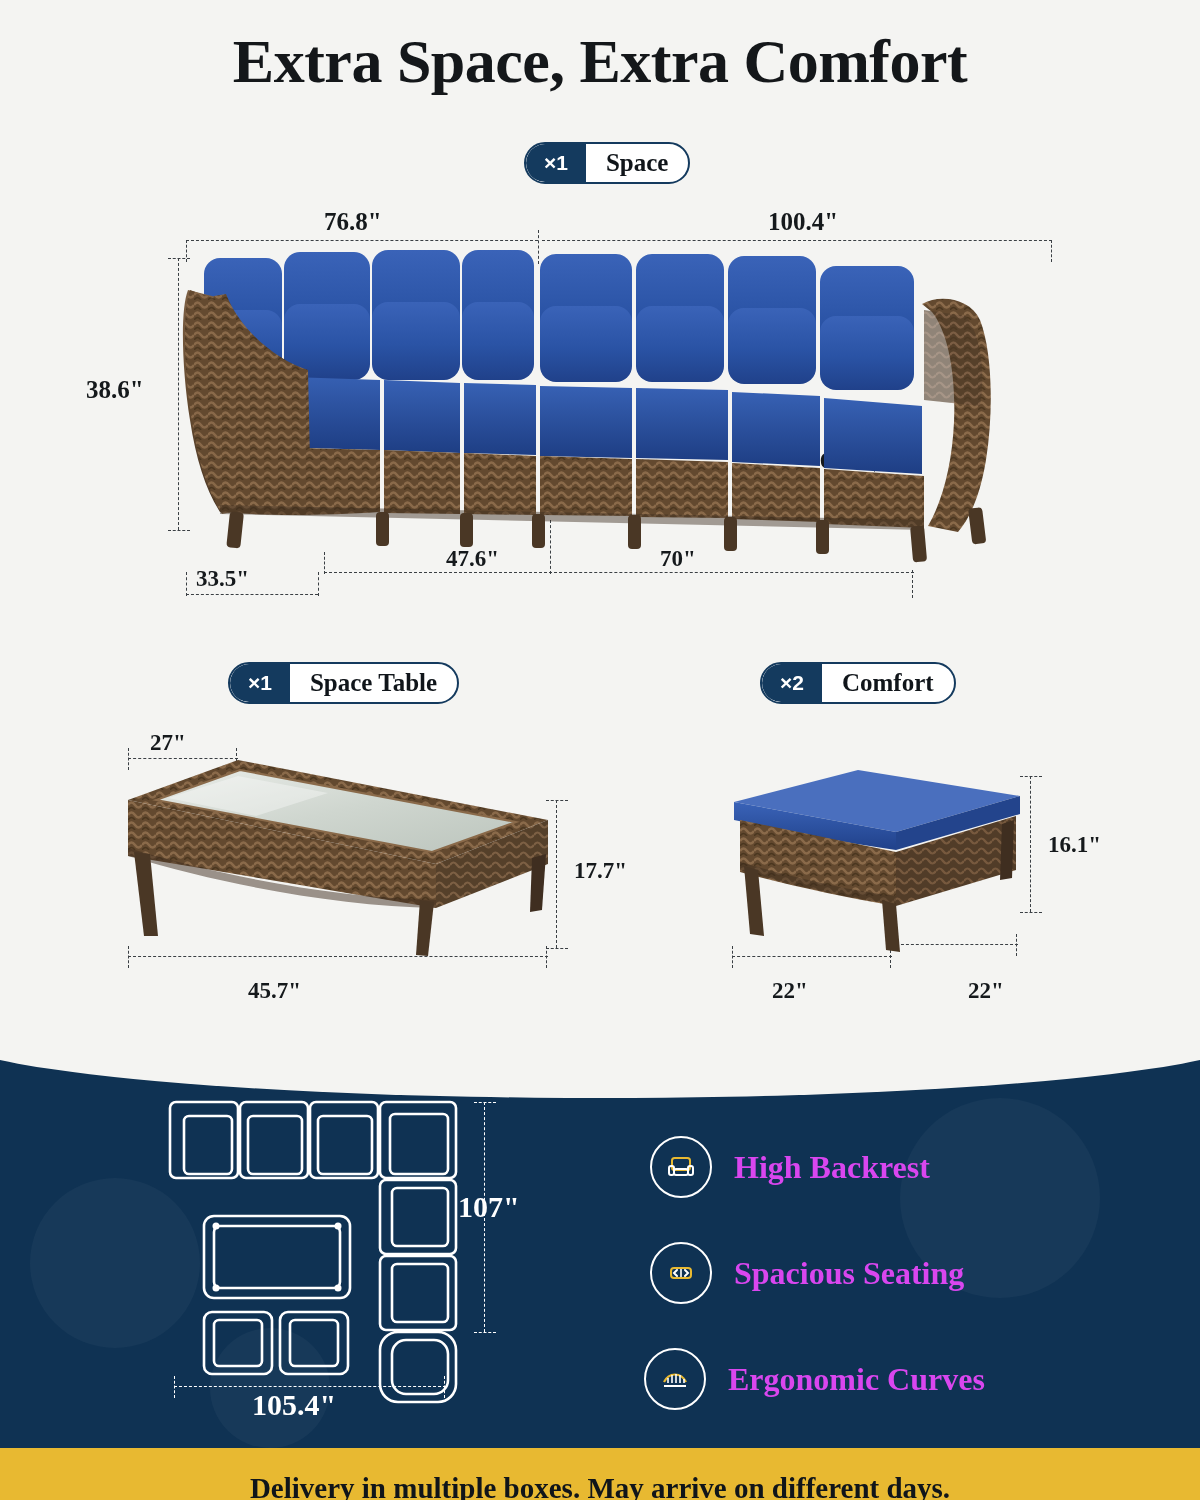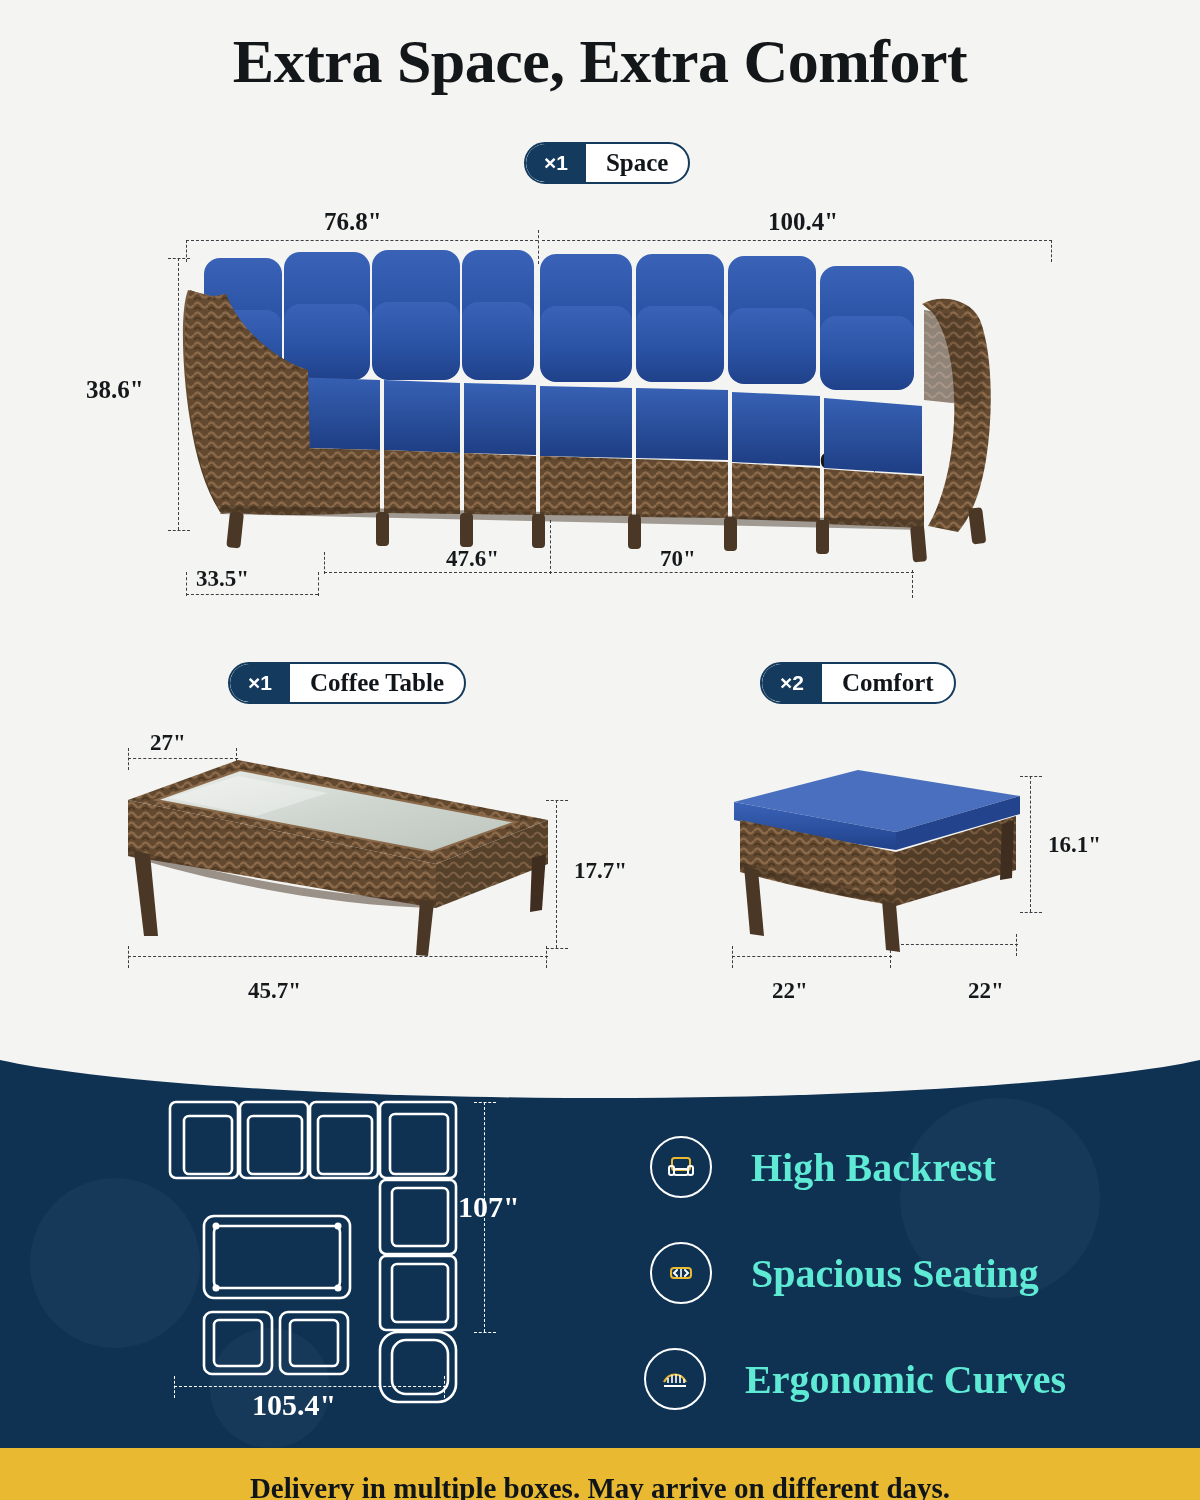--- a/index.html
+++ b/index.html
@@ -93,24 +93,23 @@
   }
   .feature .circ {
     width:58px; height:58px; border-radius:50%;
     border:2px solid #ffffff;
     display:flex; align-items:center; justify-content:center;
     flex:0 0 58px;
   }
   .feature .ftext {
     font-family:"Liberation Serif", serif;
     font-weight:bold;
-    font-size:40px;
-    color:#5eead4;
+    font-size:32px;
+    color:#d946ef;
     white-space:nowrap;
-    margin-left:17px;
   }
 
   .wdim {
     position:absolute;
     font-family:"Liberation Serif", serif;
     font-weight:bold;
     font-size:30px;
     color:#ffffff;
     white-space:nowrap;
   }
@@ -263,21 +262,21 @@
       <rect x="448" y="265" width="13" height="34" rx="4"></rect>
       <rect x="544" y="267" width="13" height="34" rx="4"></rect>
       <rect x="636" y="270" width="13" height="34" rx="4"></rect>
       <rect x="730" y="276" width="14" height="36" rx="4" transform="rotate(-5 737 276)"></rect>
       <rect x="788" y="258" width="14" height="36" rx="4" transform="rotate(-7 795 258)"></rect>
     </g>
   </svg>
 
   <div class="pill" style="left:228px; top:662px;">
     <div class="qty">×1</div>
-    <div class="lbl">Coffee Table</div>
+    <div class="lbl">Space Table</div>
   </div>
 
   <div class="hline" style="left:128px; top:758px; width:110px;"></div>
   <div class="vline" style="left:128px; top:748px; height:22px;"></div>
   <div class="vline" style="left:236px; top:748px; height:28px;"></div>
   <div class="dim small" style="left:150px; top:730px;">27"</div>
 
   <div class="vline" style="left:556px; top:800px; height:148px;"></div>
   <div class="hline" style="left:546px; top:800px; width:22px;"></div>
   <div class="hline" style="left:546px; top:948px; width:22px;"></div>

